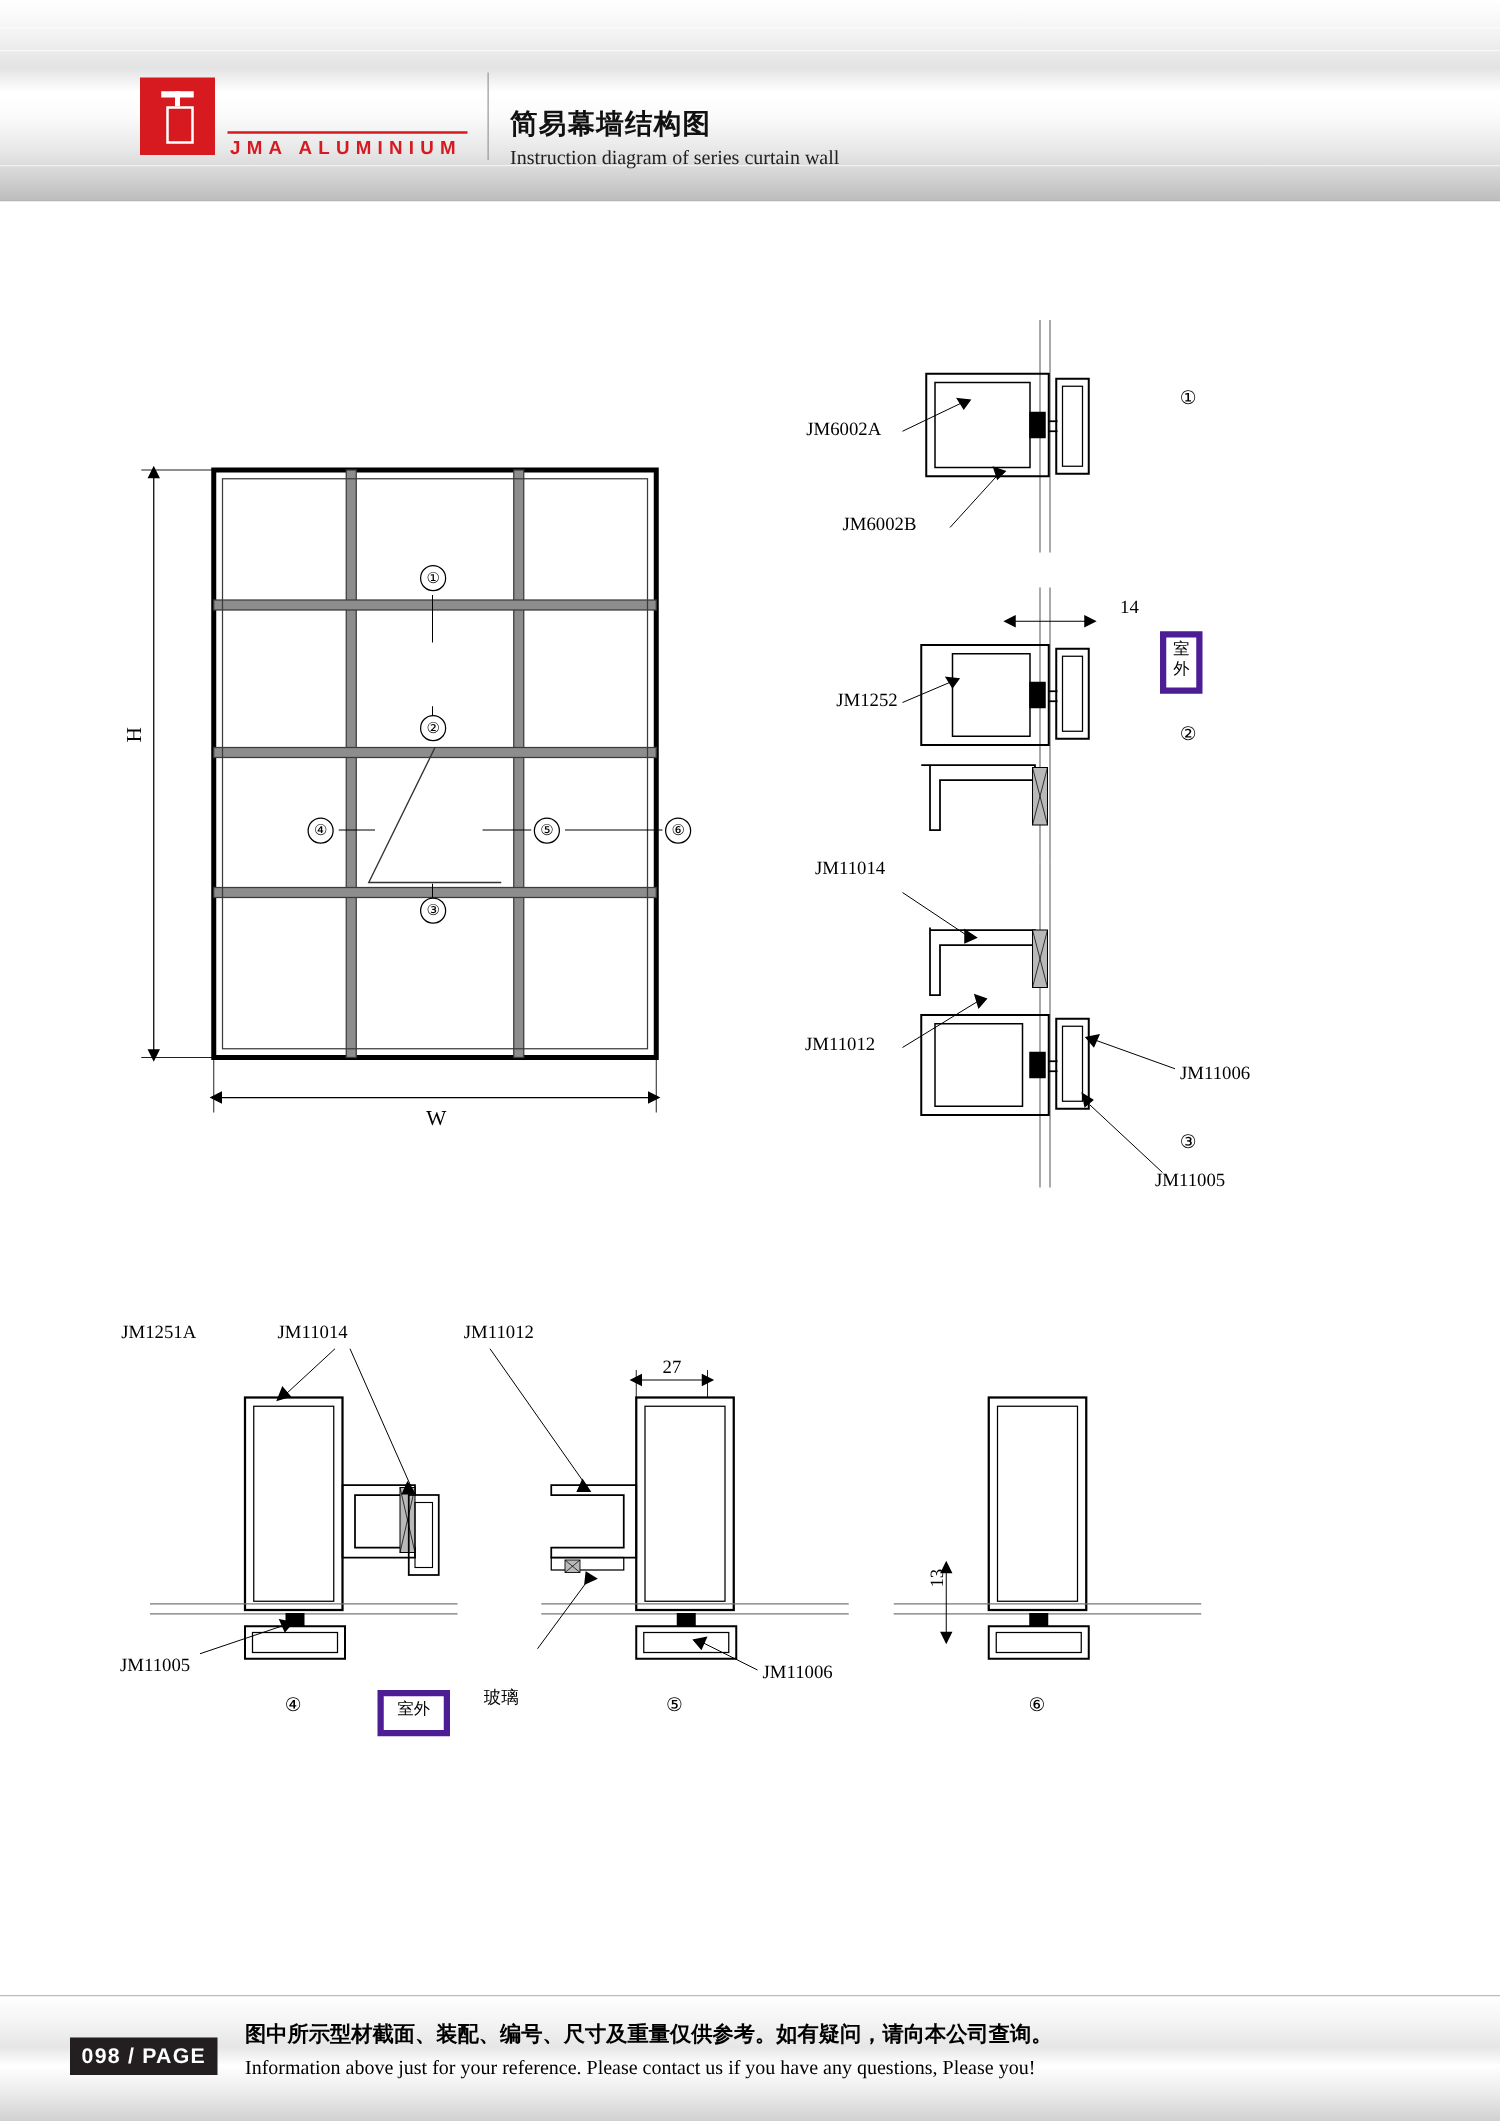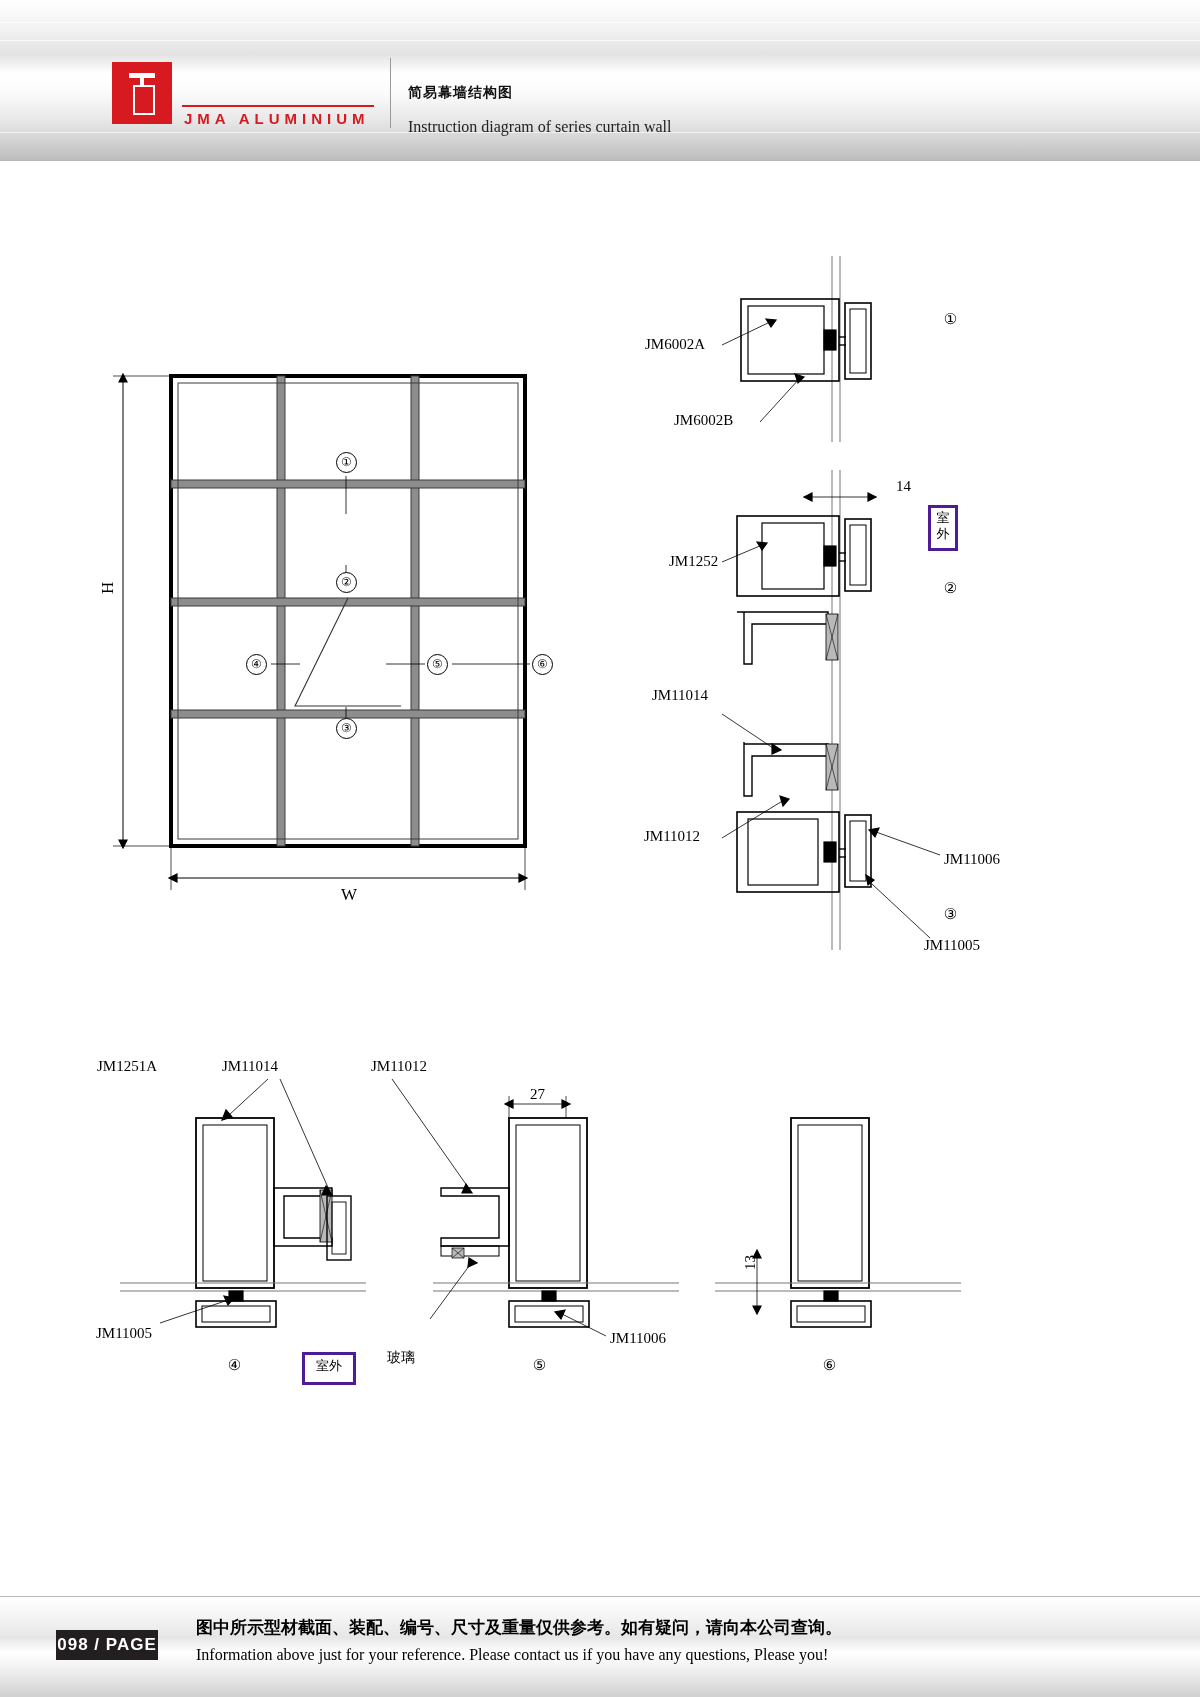--- a/index.html
+++ b/index.html
@@ -21,34 +21,34 @@
   }
   .logo-box{position:absolute;left:112px;top:62px;width:60px;height:62px;background:#d71920;display:flex;align-items:center;justify-content:center;}
   .logo-mark{position:relative;width:34px;height:40px;}
   .logo-mark .bar{position:absolute;left:4px;top:0;width:26px;height:5px;background:#fff;}
   .logo-mark .stem{position:absolute;left:15px;top:0;width:4px;height:12px;background:#fff;}
   .logo-mark .rect{position:absolute;left:8px;top:12px;width:18px;height:26px;border:2px solid #fff;}
   .brand-cn{position:absolute;left:184px;top:58px;font-family:"DejaVu Sans", sans-serif;font-weight:bold;font-size:40px;color:#d71920;letter-spacing:4px;}
   .brand-en{position:absolute;left:184px;top:110px;font-family:"Liberation Sans", sans-serif;font-weight:bold;font-size:15px;color:#d71920;letter-spacing:5px;}
   .brand-rule{position:absolute;left:182px;top:105px;width:192px;height:2px;background:#d71920;}
   .hdr-divider{position:absolute;left:390px;top:58px;width:1px;height:70px;background:#9a9a9a;}
-  .title-cn{position:absolute;left:408px;top:84px;font-family:"DejaVu Sans", sans-serif;font-weight:bold;font-size:14px;color:#111;letter-spacing:1px;}
+  .title-cn{position:absolute;left:408px;top:84px;font-family:"DejaVu Sans", sans-serif;font-weight:bold;font-size:22px;color:#111;letter-spacing:1px;}
   .title-en{position:absolute;left:408px;top:118px;font-family:"Liberation Serif", serif;font-size:16px;color:#222;}
 
   
   .lbl{position:absolute;font-family:"Liberation Serif", serif;font-size:15px;color:#000;white-space:nowrap;}
   .lbl-cn{position:absolute;font-family:"DejaVu Sans", sans-serif;font-size:14px;color:#000;white-space:nowrap;margin-top:36px;}
   .circ{position:absolute;width:19px;height:19px;border:1px solid #000;border-radius:50%;font-family:"Liberation Sans", sans-serif;font-size:12px;line-height:19px;text-align:center;color:#000;background:#fff;}
-  .boxlbl{position:absolute;border:3px solid #4c1d95;background:#fff;font-family:"DejaVu Sans", sans-serif;font-size:13px;line-height:16px;text-align:center;color:#000;}
+  .boxlbl{position:absolute;border:5px solid #4c1d95;background:#fff;font-family:"DejaVu Sans", sans-serif;font-size:13px;line-height:16px;text-align:center;color:#000;}
 
   
   .footer{position:absolute;left:0;top:1596px;width:1200px;height:101px;
     background:linear-gradient(to bottom,#ffffff 0%,#f4f4f4 20%,#e6e6e6 40%,#ffffff 55%,#ededed 75%,#cfcfcf 100%);
     border-top:1px solid #bbb;}
-  .page-badge{position:absolute;left:56px;top:1630px;width:102px;height:30px;background:#231f20;color:#fff;
+  .page-badge{position:absolute;left:56px;top:1630px;width:118px;height:30px;background:#231f20;color:#fff;
     font-family:"Liberation Sans", sans-serif;font-weight:bold;font-size:17px;line-height:30px;text-align:center;letter-spacing:1px;}
   .foot-cn{position:absolute;left:196px;top:1616px;font-family:"DejaVu Sans", sans-serif;font-size:17px;font-weight:bold;color:#000;}
   .foot-en{position:absolute;left:196px;top:1646px;font-family:"Liberation Serif", serif;font-size:16px;color:#000;}
 
   svg.draw{position:absolute;left:0;top:0;width:1200px;height:1697px;pointer-events:none;}
 </style>
 </head>
 <body>
 
 <div class="header">

